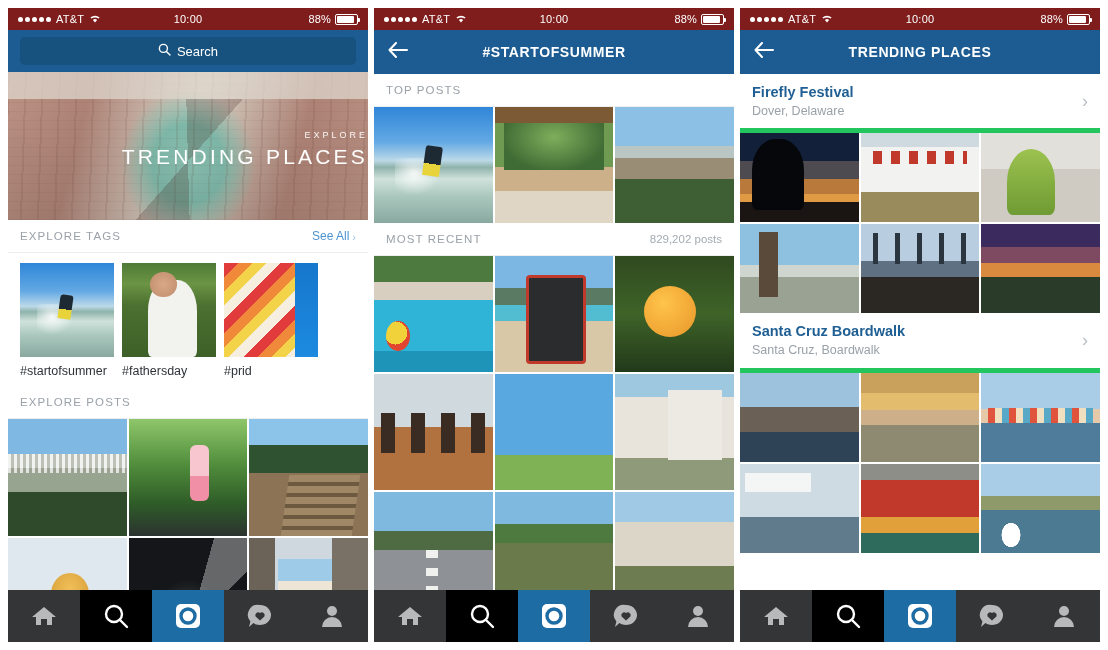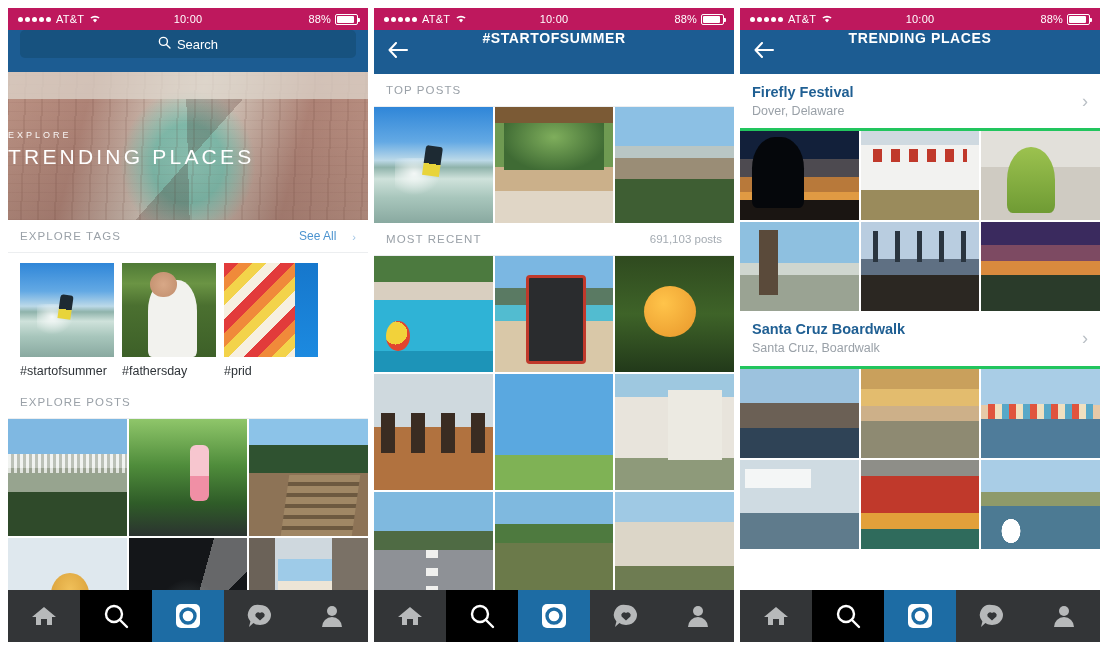--- a/index.html
+++ b/index.html
@@ -21,21 +21,21 @@
     background: #ffffff;
     overflow: hidden;
     position: relative;
     display: flex;
     flex-direction: column;
     flex: 0 0 360px;
   }
   
   .statusbar {
     height: 22px;
-    background: #be185d;
+    background: #7f1d1d;
     color: #ffffff;
     display: flex;
     align-items: center;
     padding: 0 10px;
     font-size: 11px;
     letter-spacing: .2px;
     flex: 0 0 22px;
   }
   .sb-left { display: flex; align-items: center; gap: 5px; flex: 1; }
   .dots { display: flex; gap: 2px; }
@@ -52,20 +52,21 @@
     content: ""; position: absolute; right: -3px; top: 3px;
     width: 2px; height: 4px; background: #fff; border-radius: 0 1px 1px 0;
   }
   .batt i { display: block; height: 100%; width: 88%; background: #fff; border-radius: 1px; }
 
   
   .navbar {
     background: #1c5c92;
     flex: 0 0 auto;
     display: flex;
+    align-items: center;
     justify-content: center;
     position: relative;
     height: 44px;
     color: #fff;
   }
   .navbar.search-bar { height: 42px; padding: 0 12px; }
   .searchfield {
     width: 100%; height: 28px;
     background: #17527f;
     border-radius: 5px;
@@ -88,31 +89,31 @@
     display: flex; align-items: center; justify-content: space-between;
     padding: 4px 12px;
     background: #ffffff;
     border-bottom: 1px solid #eceef0;
     flex: 0 0 33px;
   }
   .section-title {
     font-size: 11.5px; color: #9aa1a8; letter-spacing: 1.1px;
   }
   .section-right { font-size: 11.5px; color: #a4abb2; }
-  .section-link { font-size: 12px; color: #4c93cf; display: flex; align-items: flex-end; gap: 16px; margin-left: 13px; }
+  .section-link { font-size: 12px; color: #4c93cf; display: flex; align-items: flex-end; gap: 3px; margin-left: 13px; }
   .chev-small { font-size: 11px; color: #9ec3e4; }
 
   
   .hero {
     height: 148px; position: relative; overflow: hidden; flex: 0 0 148px;
     background: #c8b8ab;
   }
   .hero-label {
     position: absolute; left: 0; right: 0; top: 50%; transform: translateY(-42%);
-    text-align: left; color: #fff; z-index: 4;
+    text-align: right; color: #fff; z-index: 4;
   }
   .hero-kicker { font-size: 9px; letter-spacing: 3px; margin-bottom: 5px; opacity: .92; }
   .hero-title { font-size: 21px; letter-spacing: 3.2px; font-weight: 300; }
 
   
   .tagstrip { display: flex; gap: 8px; padding: 10px 12px 8px 12px; flex: 0 0 auto; background: #fff; }
   .tagcard { width: 94px; flex: 0 0 94px; }
   .tagthumb { width: 94px; height: 94px; overflow: hidden; position: relative; background:#ccc;}
   .taglabel { font-size: 12.5px; color: #2e3338; margin-top: 7px; white-space: nowrap; }
 
@@ -120,21 +121,21 @@
   .grid { display: grid; grid-template-columns: repeat(3, 1fr); gap: 2px; background: #fff; }
   .cell { position: relative; overflow: hidden; background: #bbb; }
   .g3 .cell { height: 117px; }
   .g-mid .cell { height: 116px; }
   .g-places .cell { height: 89px; }
 
   
   .placerow {
     padding: 9px 12px 9px 12px;
     display: flex; align-items: center; justify-content: space-between;
-    background: #fff; border-bottom: 3px solid #22c55e;
+    background: #fff; border-bottom: 5px solid #22c55e;
     flex: 0 0 auto;
   }
   .place-name { font-size: 14.5px; color: #1f5f93; font-weight: bold; line-height: 1.35; }
   .place-sub { font-size: 12.5px; color: #9aa1a8; line-height: 1.35; }
   .chev { color: #b9bfc5; font-size: 18px; font-weight: 300; }
 
   
   .tabbar { height: 52px; display: flex; flex: 0 0 52px; margin-top: auto; }
   .tab { flex: 1; display: flex; align-items: center; justify-content: center; background: #333537; }
   .tab.dark { background: #000000; }
@@ -465,21 +466,21 @@
         <div class="cell">
             <div class="ph ph-hammock"></div>
           </div>
         <div class="cell">
             <div class="ph ph-bay"></div>
           </div>
       </div>
 
       <div class="section">
         <span class="section-title">MOST RECENT</span>
-        <span class="section-right">691,103 posts</span>
+        <span class="section-right">829,202 posts</span>
       </div>
 
       <div class="grid g-mid">
         <div class="cell">
             <div class="ph ph-pool"></div>
           </div>
         <div class="cell">
             <div class="ph ph-reader"></div>
           </div>
         <div class="cell">

